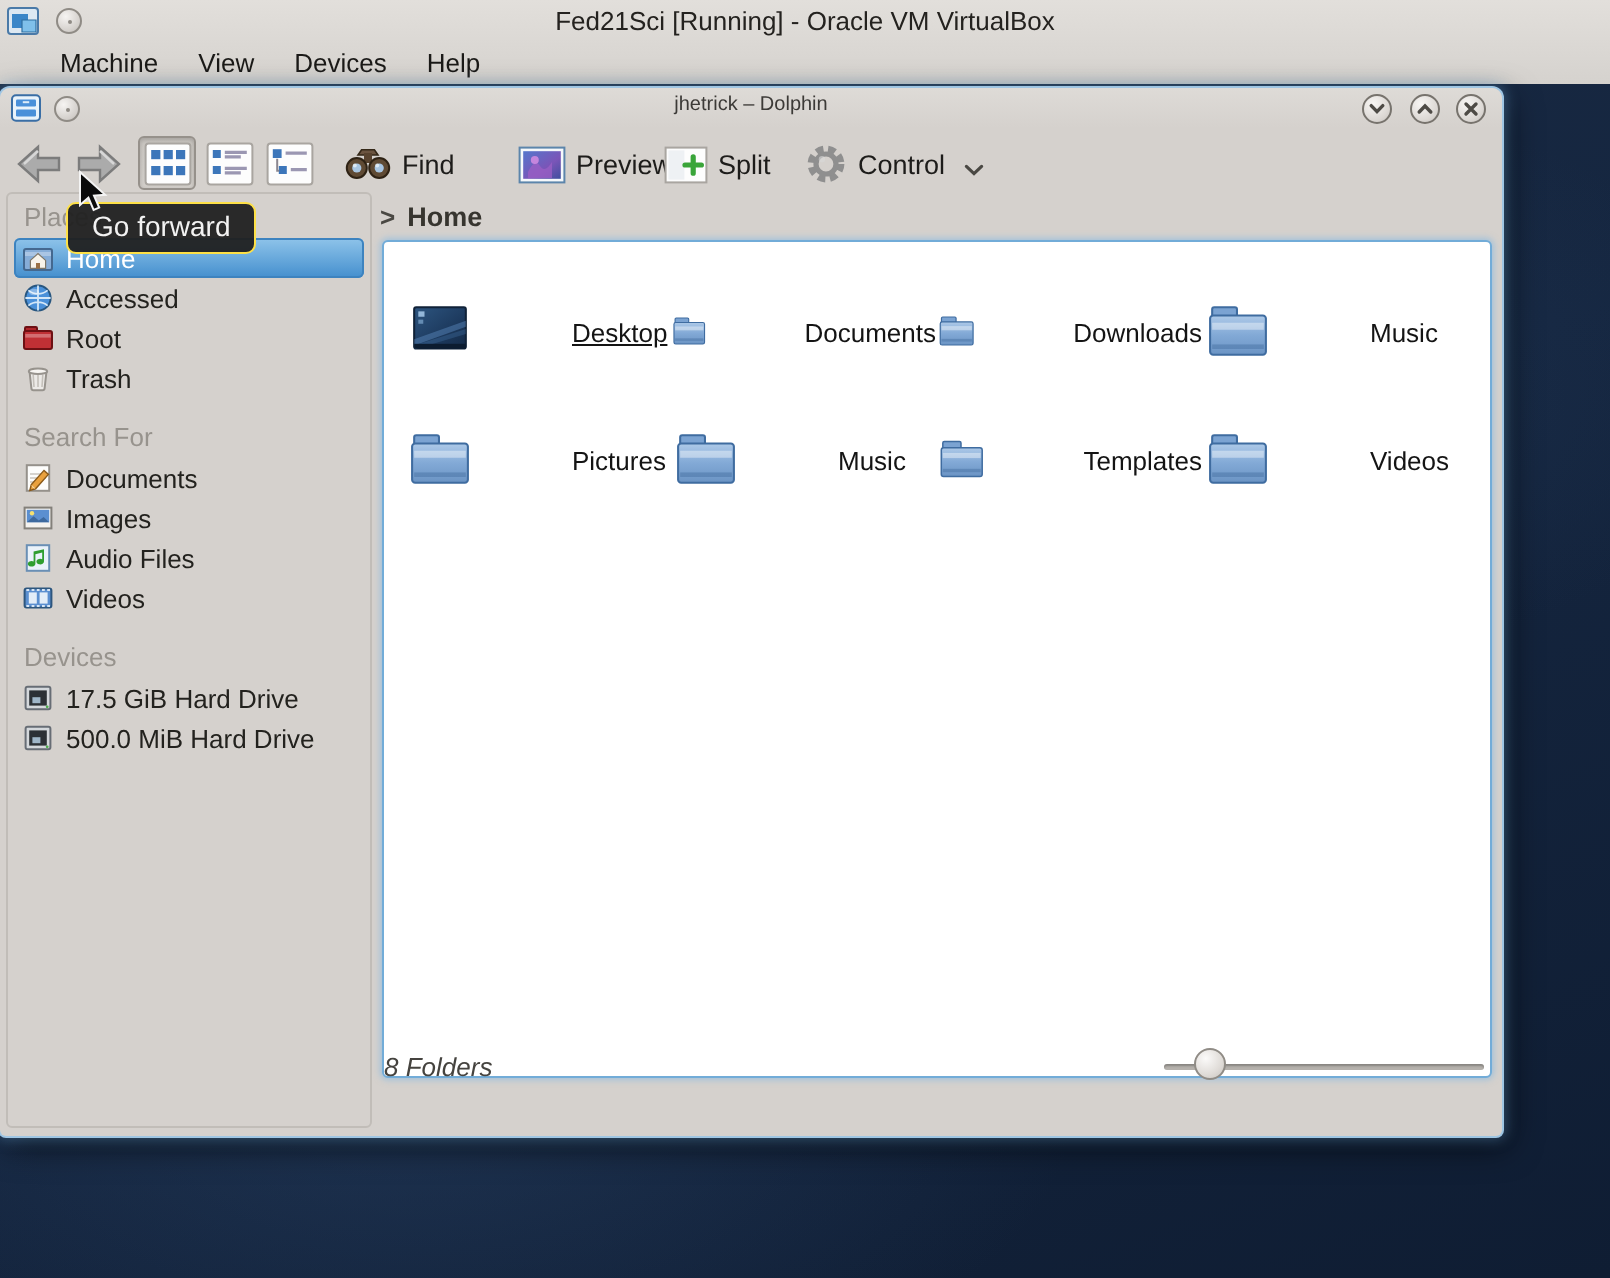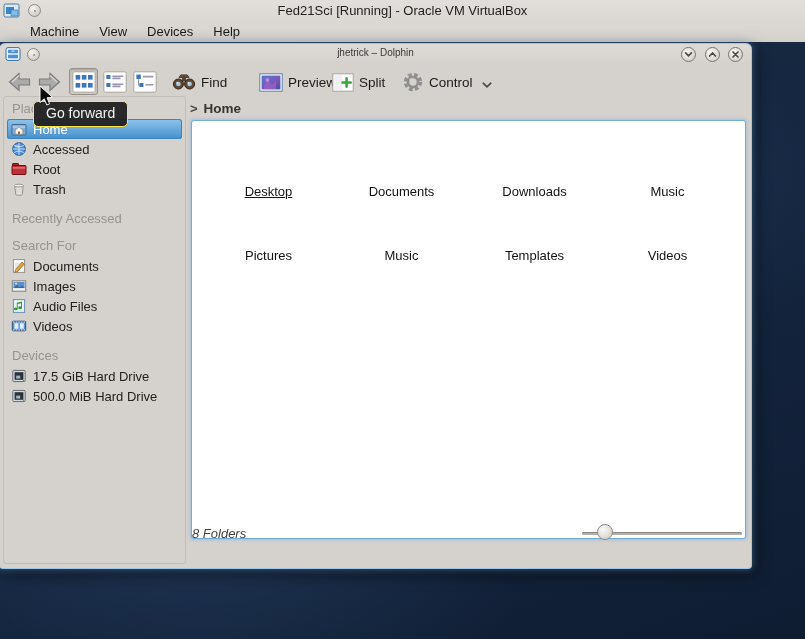--- a/index.html
+++ b/index.html
@@ -66,21 +66,21 @@
   .side-item.selected{background:linear-gradient(#8fc4ea,#448fce);color:#fff;
     box-shadow:inset 0 0 0 1px #3d83bf;}
   .splitter{position:absolute;left:186px;top:52px;width:5px;height:468px;}
   .splitter-dots{position:absolute;left:1px;top:228px;width:3px;height:14px;
     color:#8d8984;font-size:9px;line-height:4px;}
   
   .folderview{position:absolute;left:191px;top:76px;width:555px;height:419px;
     background:#fff;border:1px solid #72acd8;border-radius:3px;box-sizing:border-box;
     box-shadow:0 0 3px 1px rgba(120,180,230,.55);}
   .folder-grid{display:flex;flex-wrap:wrap;padding:12px 0 0 10px;}
-  .folder-cell{width:133px;height:64px;display:flex;flex-direction:column;
+  .folder-cell{width:133px;height:64px;display:flex;flex-direction:row;
     align-items:center;justify-content:flex-start;gap:48px;}
   .folder-cell svg{width:36px;height:31px;}
   .folder-label{font-size:13px;color:#141414;margin-top:3px;}
   .folder-label.underline{text-decoration:underline;}
   
   .statusbar{position:absolute;left:0;top:477px;width:100%;height:32px;font-style:italic;}
   .status-text{position:absolute;left:192px;top:5px;font-size:13px;color:#45433f;}
   .zoom-track{position:absolute;left:582px;top:11px;width:160px;height:3px;
     background:#b5b1ac;border-radius:2px;box-shadow:inset 0 1px 1px rgba(0,0,0,.25),0 1px 0 rgba(255,255,255,.7);}
   .zoom-handle{position:absolute;left:597px;top:3px;width:16px;height:16px;border-radius:50%;
@@ -399,21 +399,20 @@
   </div>
           <div class="side-item">
     <svg class="icon16" viewBox="0 0 16 16">
               <use href="#i-trash" xlink:href="#i-trash"></use>
             </svg>
     <span class="side-label">Trash</span>
   </div>
         </div>
   </div>
       <div class="side-section">
-    <div class="side-header">Recently Accessed</div>
   </div>
       <div class="side-section">
     <div class="side-header">Search For</div>
     <div class="side-items">
           <div class="side-item">
     <svg class="icon16" viewBox="0 0 16 16">
               <use href="#i-docedit" xlink:href="#i-docedit"></use>
             </svg>
     <span class="side-label">Documents</span>
   </div>

